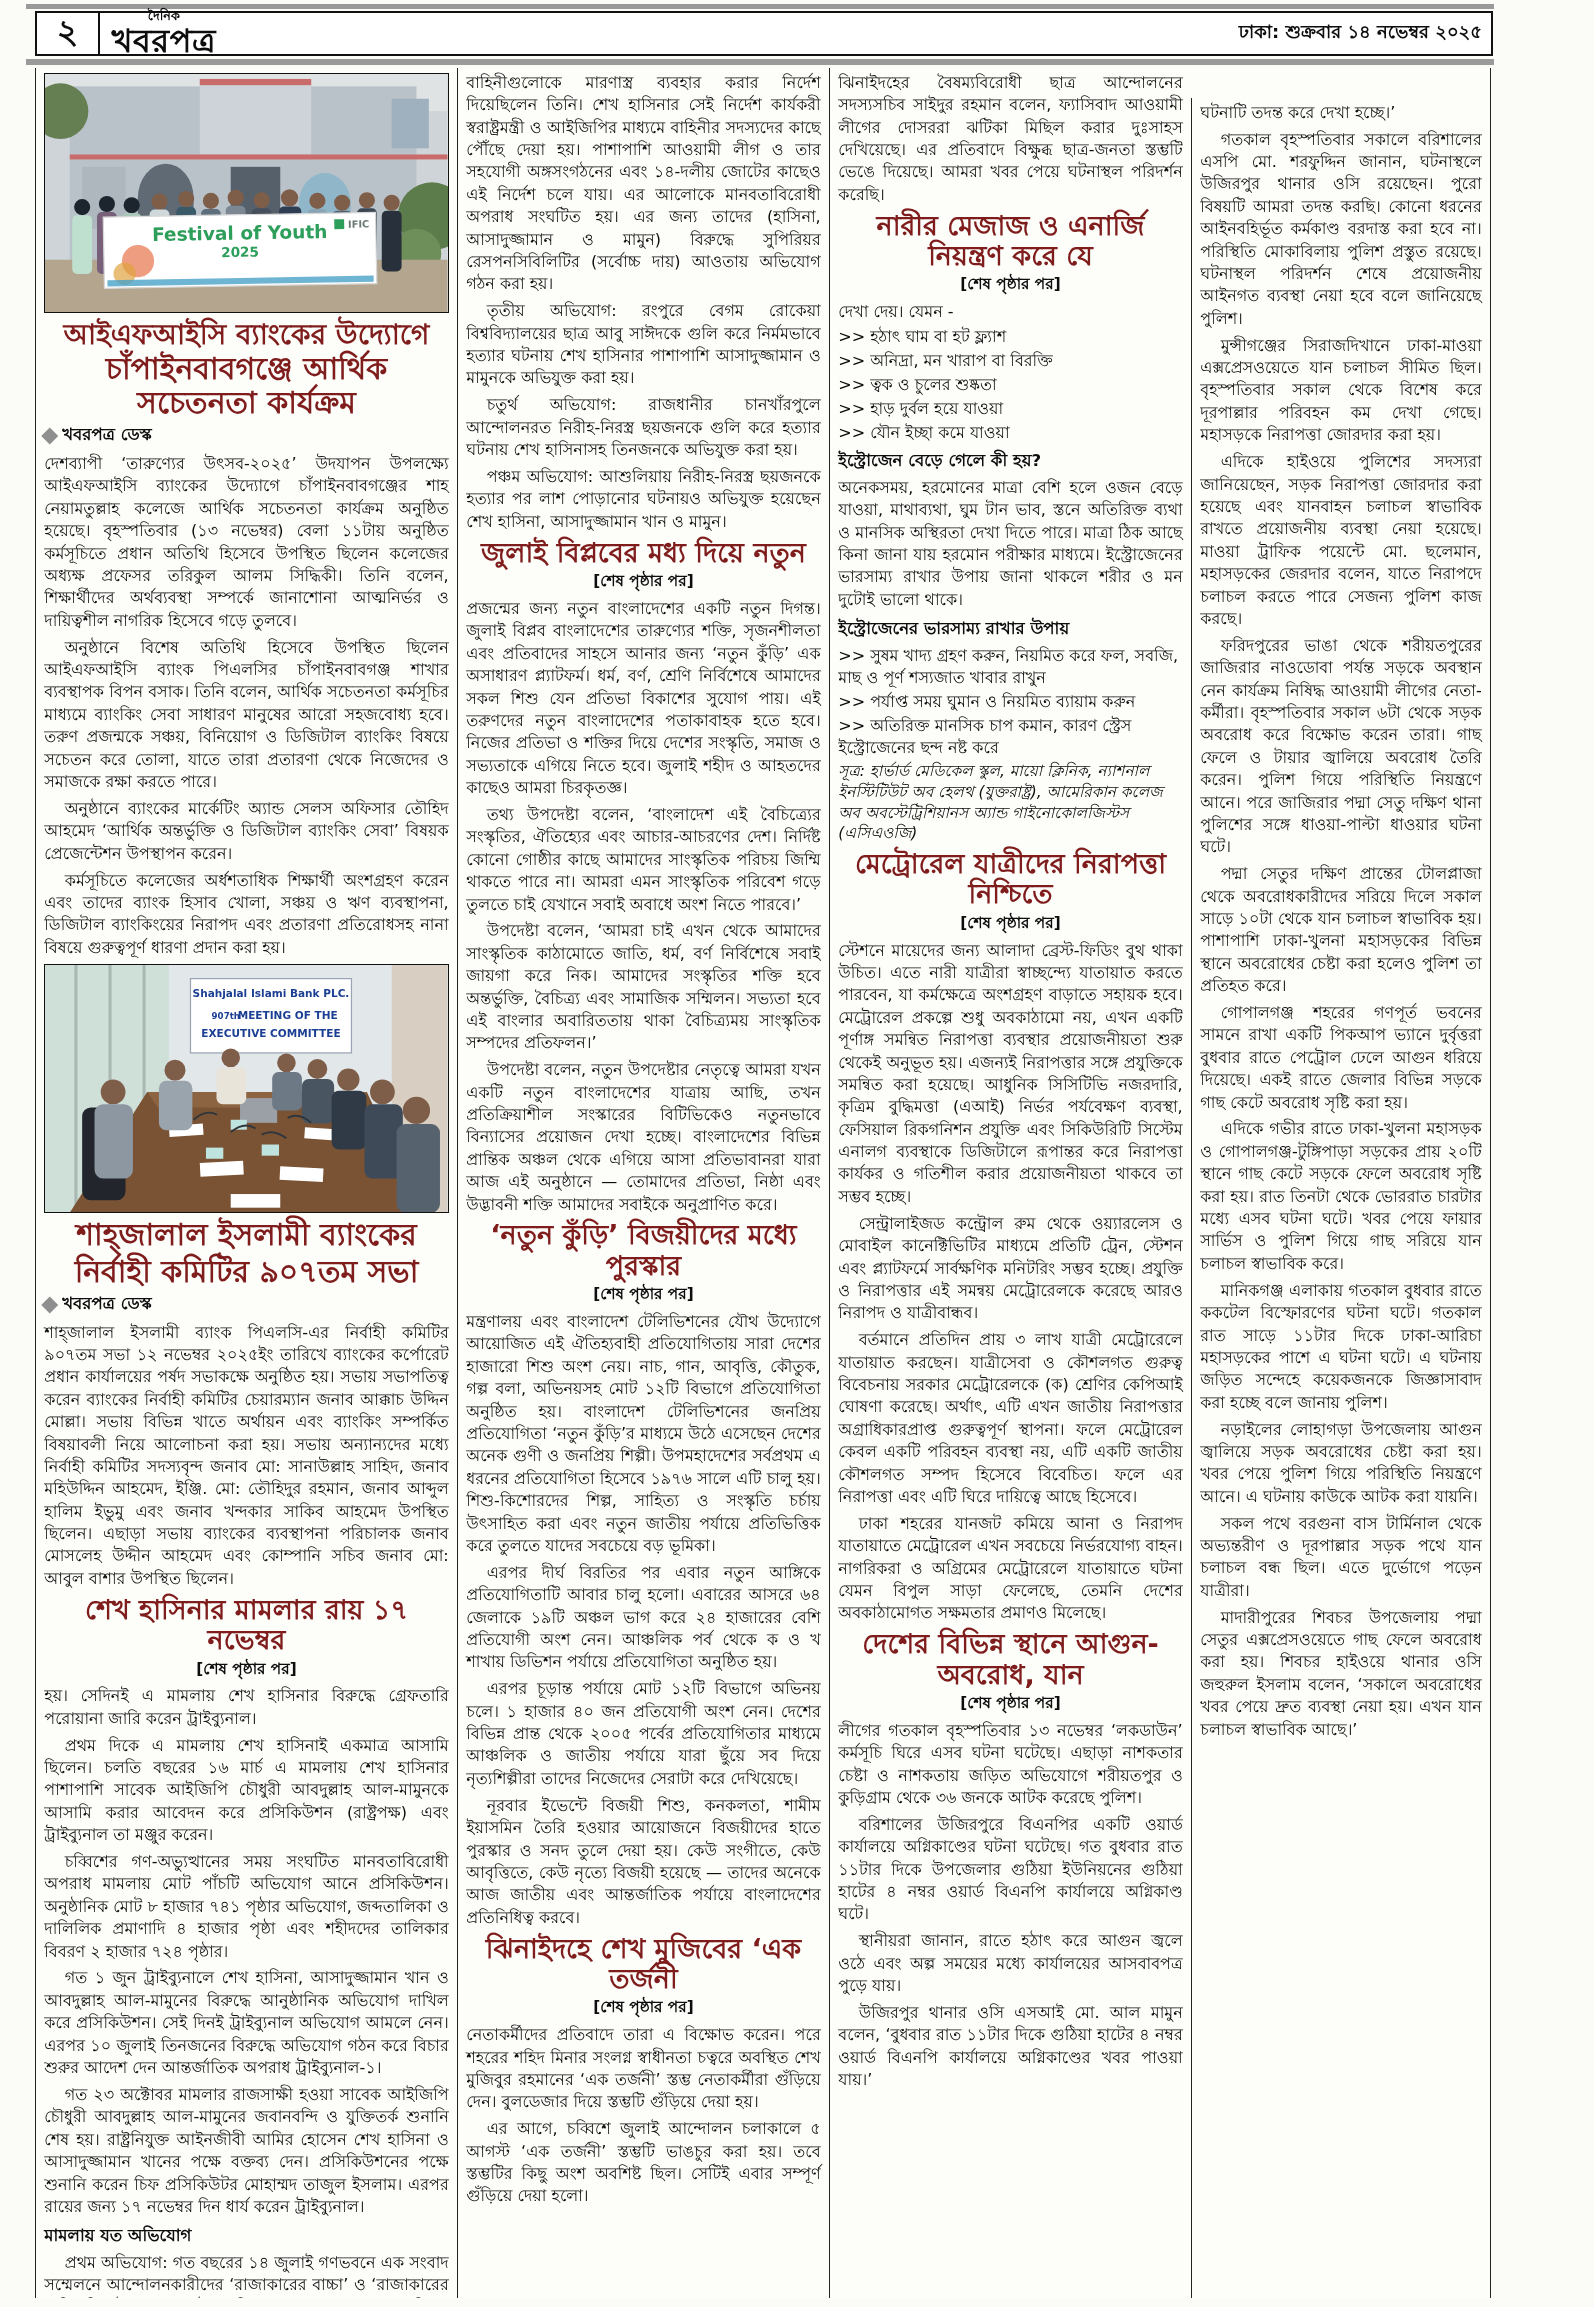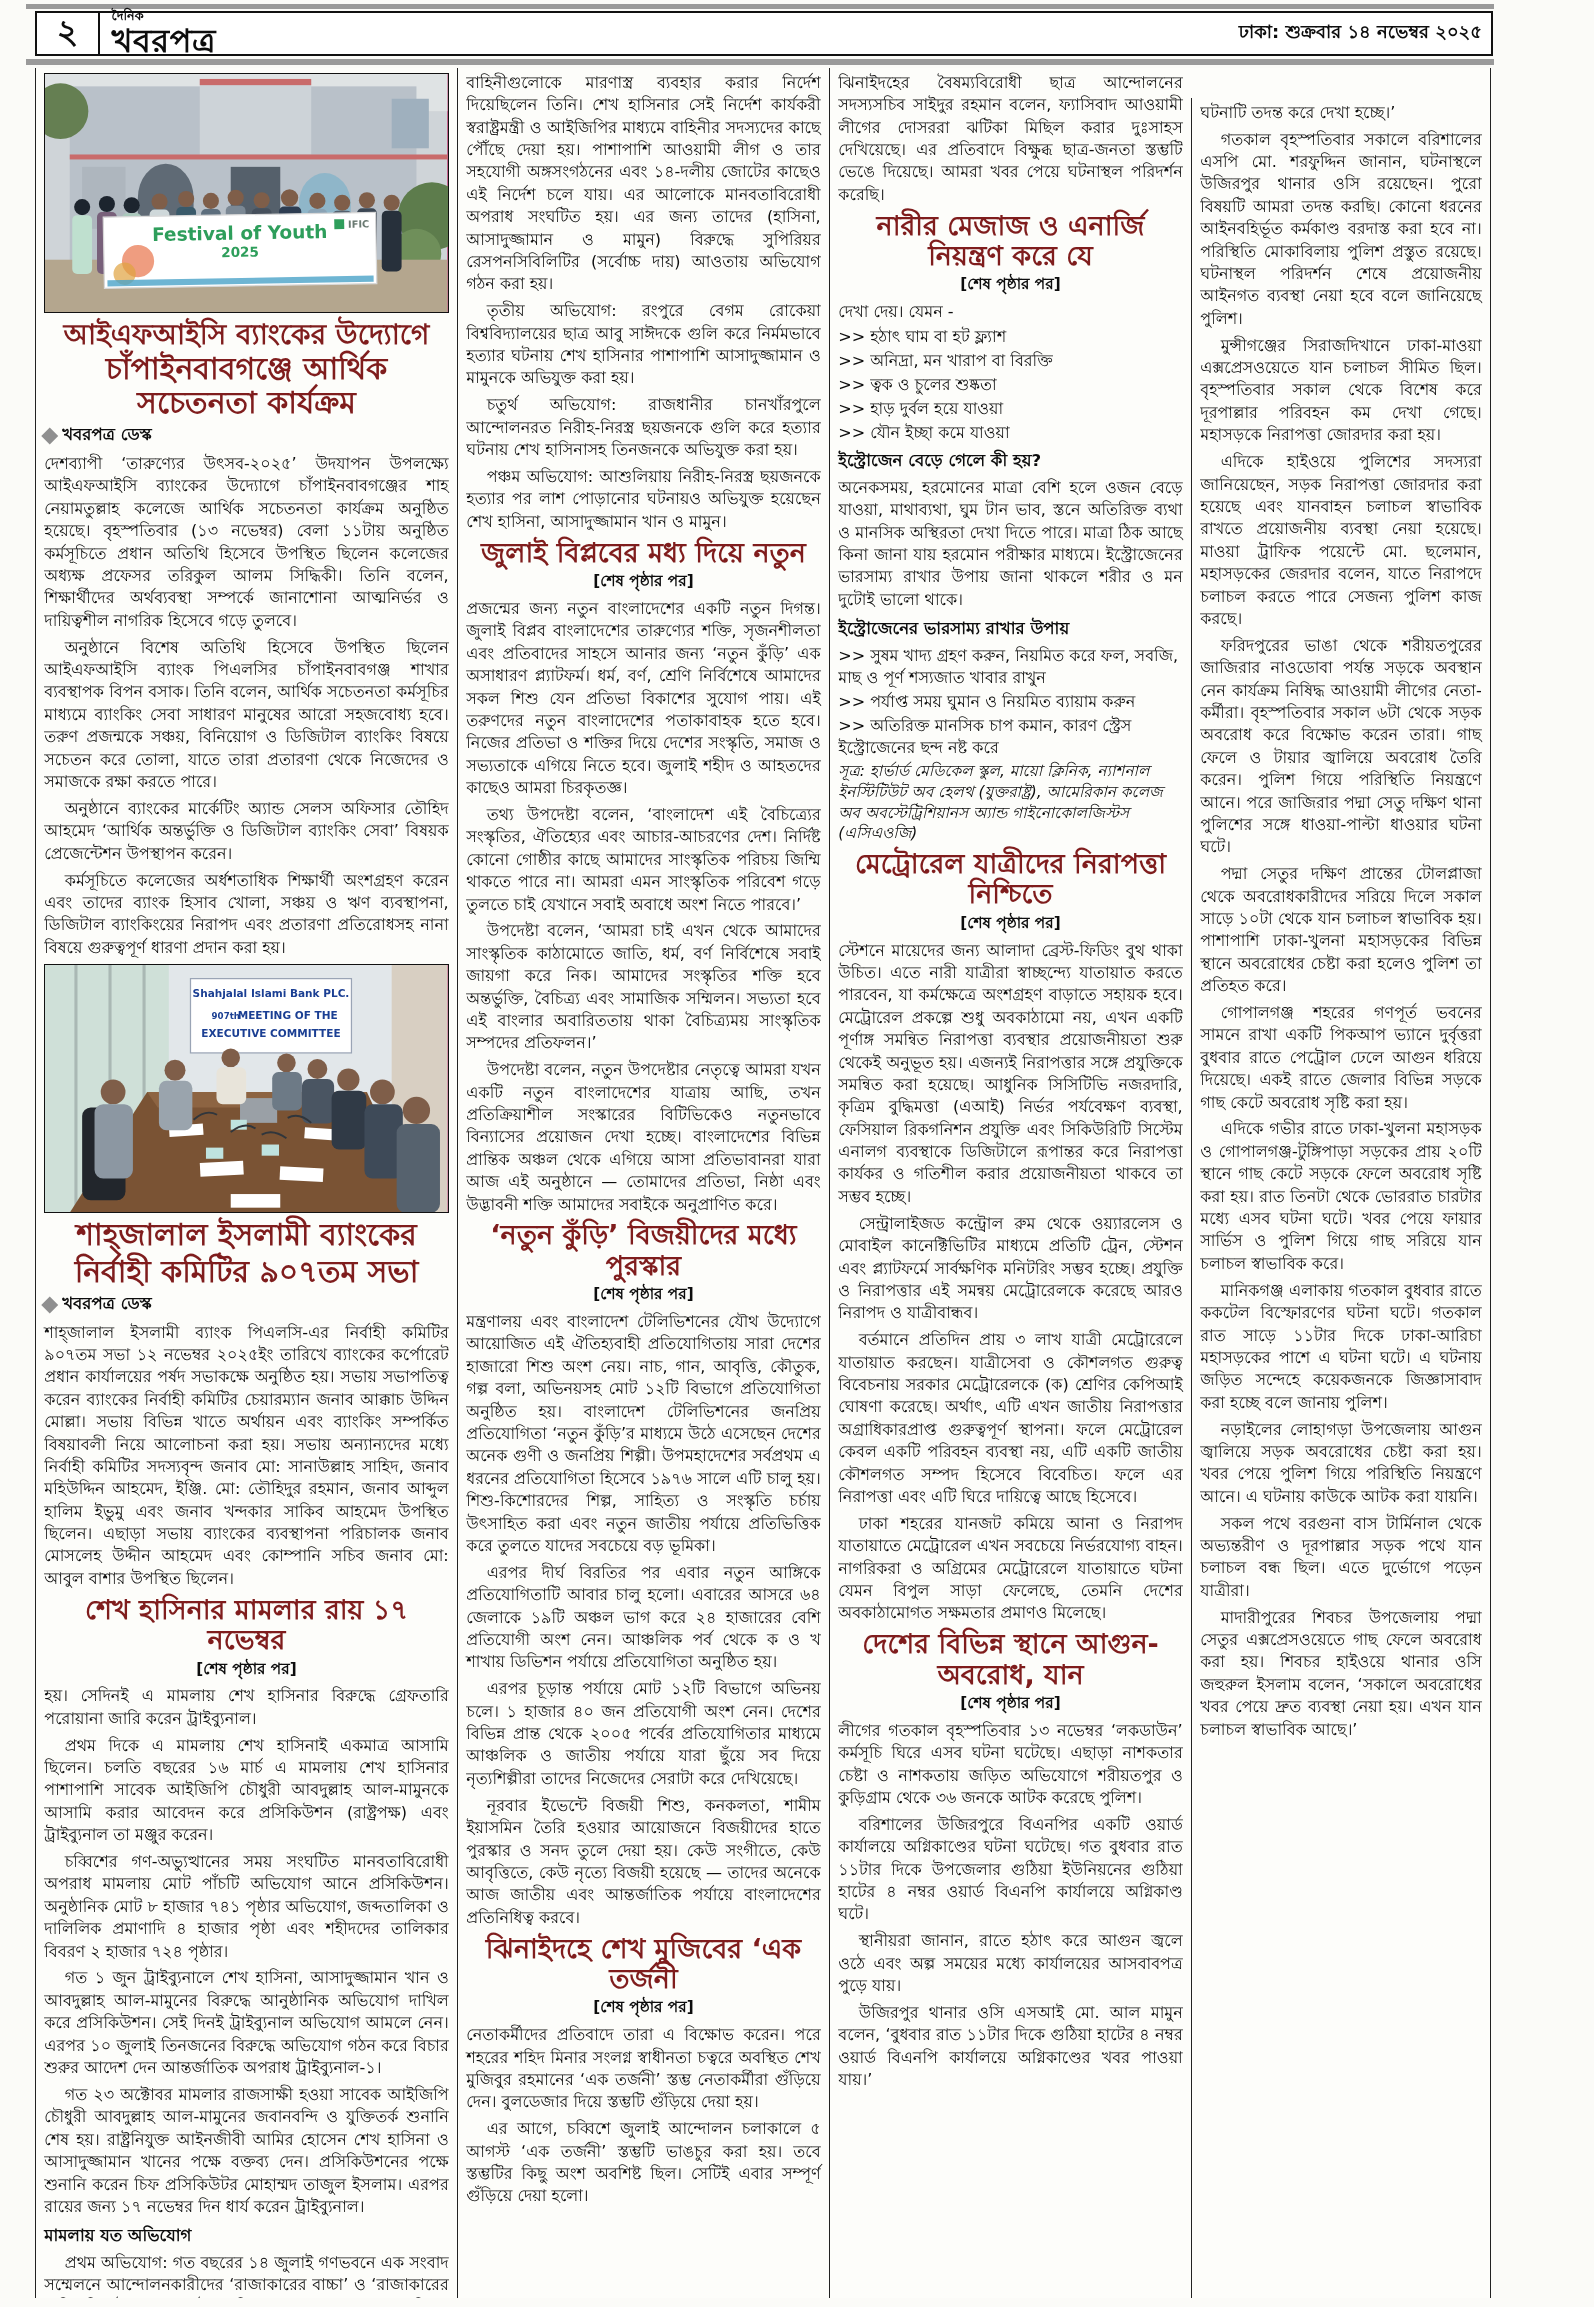--- a/index.html
+++ b/index.html
@@ -12,33 +12,33 @@
   .graybar{position:absolute;left:25.5px;width:1468px;height:5.7px;background:#9a9a9a;}
   .bar-top{top:3.8px;} .bar-bottom{top:59px;}
   .masthead{
     position:absolute;left:35px;top:11px;width:1454px;height:41px;
     border:2.6px solid #111;background:#fff;display:flex;align-items:stretch;
   }
   .pageno{
     width:61px;display:flex;align-items:center;justify-content:center;
     font-size:33px;font-weight:bold;border-right:2.6px solid #111;
   }
-  .brand{display:flex;flex-direction:column;justify-content:center;padding:0 11.5px;line-height:1;}
+  .brand{display:flex;flex-direction:column;align-items:center;justify-content:center;padding:0 11.5px;line-height:1;}
   .brand .daily{font-size:12.8px;font-weight:bold;margin-bottom:1.3px;}
   .brand .name{font-size:32px;font-weight:900;letter-spacing:0.6px;}
   .dateline{margin-left:auto;align-self:center;padding-right:9px;font-size:18px;font-weight:bold;}
   .grid{
     position:absolute;left:35px;top:68px;width:1454px;height:2230px;
     display:flex;border-left:1.3px solid #222;border-right:1.3px solid #222;
     background:#fdfdfa;overflow:hidden;
   }
   .col{box-sizing:border-box;padding:3.8px 8.3px 0 8.3px;overflow:hidden;}
   .col+.col{border-left:1.3px solid #222;}
   .c1{width:421px;} .c2{width:372px;} .c3{width:362px;} .c4{width:299px;margin-top:30px;}
-  .photo{border:1.9px solid #111;margin:1.3px 0 5.1px 0;background:#be185d;}
+  .photo{border:1.9px solid #111;margin:1.3px 0 5.1px 0;background:#e5e5e5;}
   .photo svg{display:block;width:100%;height:auto;}
   .hl{font-weight:900;text-align:center;line-height:1.12;margin:2.6px 0 1.3px 0;color:#7f1d1d;}
   .hl-xl{font-size:30px;}
   .hl-l{font-size:28px;}
   .hl-m{font-size:27px;}
   .cont{ text-align:center;font-weight:bold;font-size:15.3px;margin:0 0 3.8px 0;}
   .byline{display:flex;align-items:center;gap:6.4px;font-weight:bold;font-size:16.6px;margin:2.6px 0 3.8px 0;}
   .byline .dia{width:11.5px;height:11.5px;background:#8f8f8f;transform:rotate(45deg);flex:0 0 auto;}
   .p{font-size:16px;line-height:1.40;text-align:justify;margin:0 0 4.5px 0;}
   .pi{text-indent:20.4px;}

